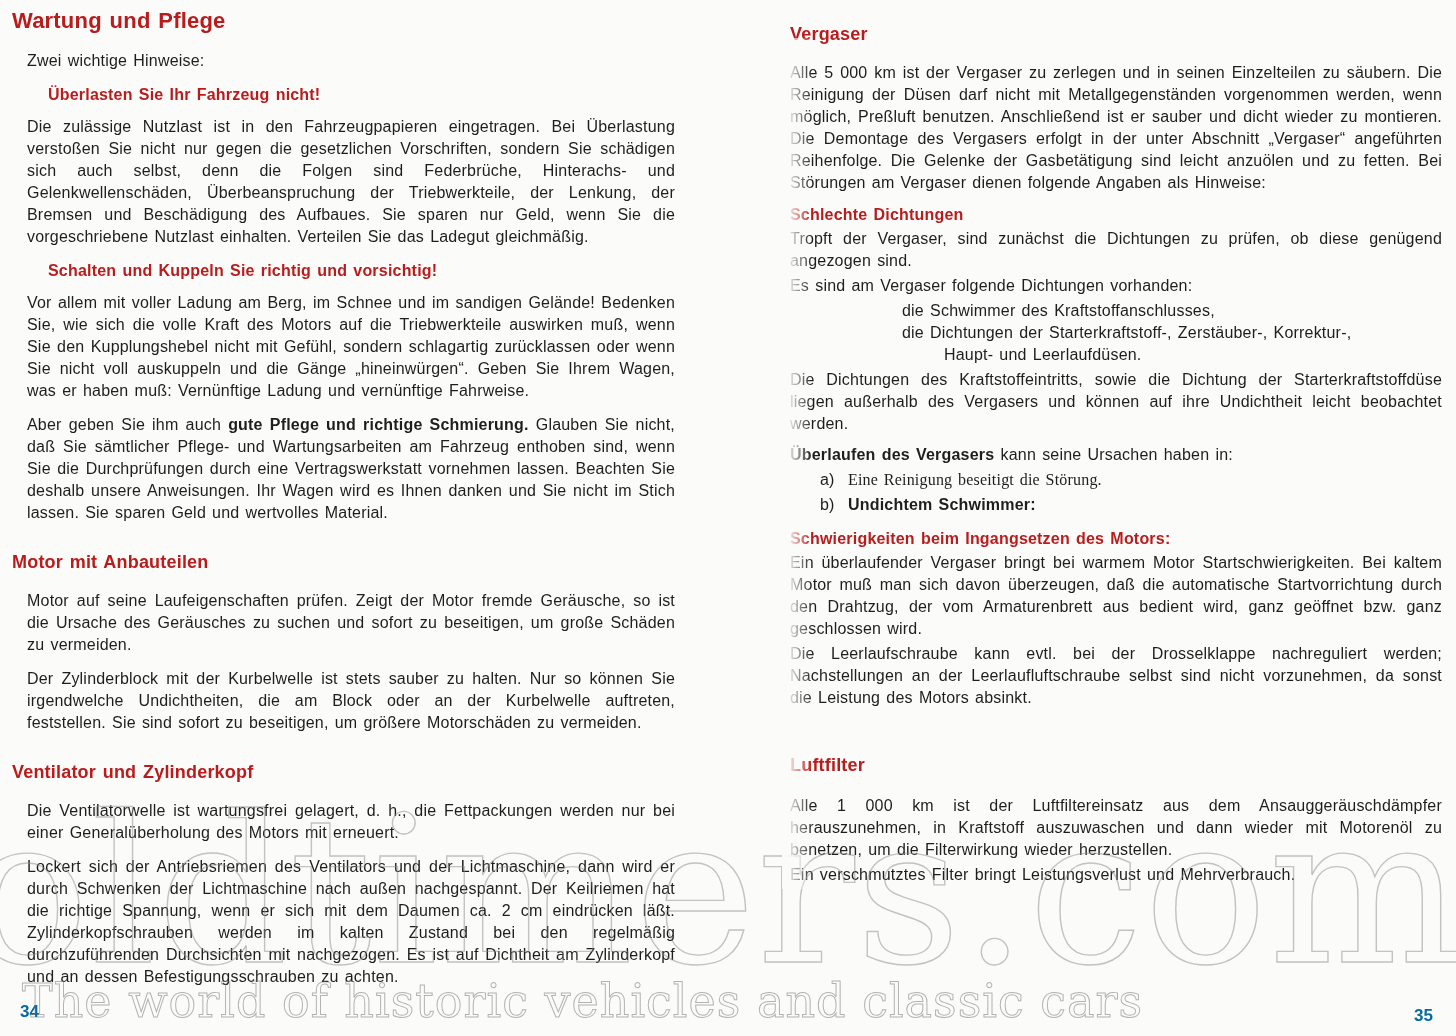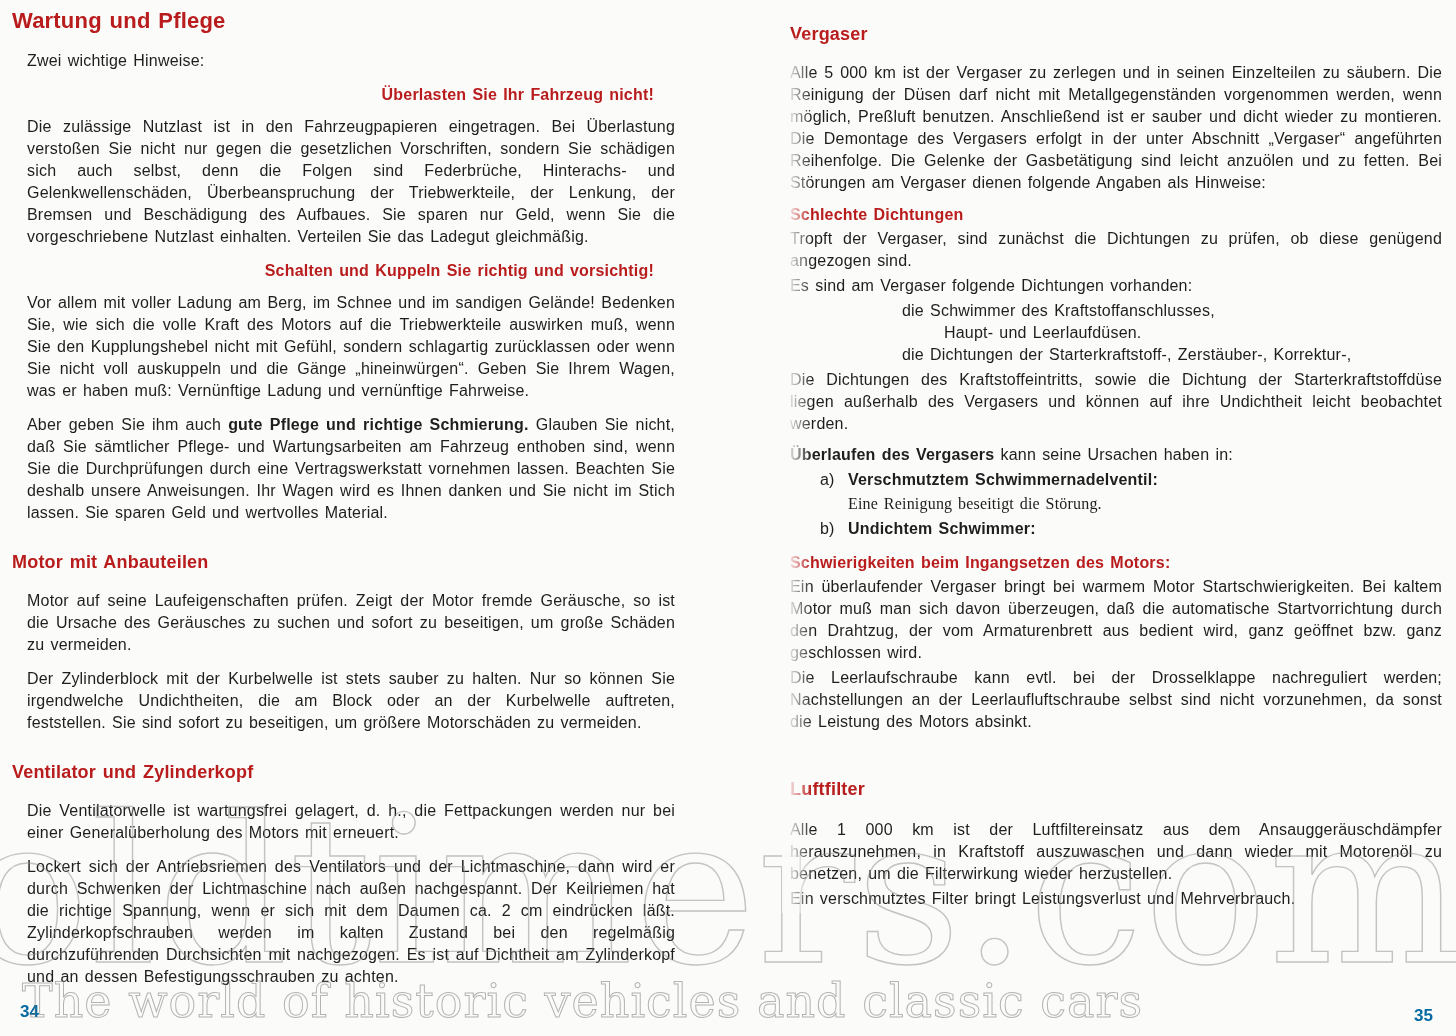--- a/index.html
+++ b/index.html
@@ -21,21 +21,21 @@
     position: absolute; left: -8px; top: 30px; bottom: 0; width: 30px;
     background: linear-gradient(to right, rgba(251,251,250,0.95) 20%, rgba(251,251,250,0));
     z-index: 5; pointer-events: none;
   }
 
   h1, h2, h3, h4 { color: #b91c1c; }
   h1 { font-size: 22px; line-height: 26px; margin: 0 0 16px; letter-spacing: 0.2px; }
   h2 { font-size: 18px; line-height: 24px; margin: 26px 0 16px; }
   h2.first { margin-top: 14px; }
   h2.luft  { margin-top: 44px; margin-bottom: 18px; }
-  h3.center { font-size: 16px; text-align: right; margin: 12px 36px 10px; }
+  h3.center { font-size: 16px; text-align: left; margin: 12px 36px 10px; }
   h4 { font-size: 16px; margin: 10px 0 2px; }
 
   p { margin: 0 15px 12px; }
   p.just { text-align: justify; }
   .col-right p { margin: 0 0 3px; }
   .col-right p.gap { margin-bottom: 9px; }
 
   .seal-list { margin: 0 0 3px 112px; }
   .seal-item { line-height: 22px; }
   .seal-item.indent2 { margin-left: 42px; }
@@ -93,29 +93,28 @@
 
   <div class="col col-right">
     <div class="fade-edge"></div>
     <h2 class="first">Vergaser</h2>
     <p class="just gap">Alle 5 000 km ist der Vergaser zu zerlegen und in seinen Einzelteilen zu säubern. Die Reinigung der Düsen darf nicht mit Metallgegenständen vorgenommen werden, wenn möglich, Preßluft benutzen. Anschließend ist er sauber und dicht wieder zu montieren. Die Demontage des Vergasers erfolgt in der unter Abschnitt „Vergaser“ angeführten Reihenfolge. Die Gelenke der Gasbetätigung sind leicht anzuölen und zu fetten. Bei Störungen am Vergaser dienen folgende Angaben als Hinweise:</p>
     <h4>Schlechte Dichtungen</h4>
     <p class="just">Tropft der Vergaser, sind zunächst die Dichtungen zu prüfen, ob diese genügend angezogen sind.</p>
     <p>Es sind am Vergaser folgende Dichtungen vorhanden:</p>
     <div class="seal-list">
       <div class="seal-item">die Schwimmer des Kraftstoffanschlusses,</div>
+      <div class="seal-item">die Dichtungen der Starterkraftstoff-, Zerstäuber-, Korrektur-,</div>
       <div class="seal-item indent2">Haupt- und Leerlaufdüsen.</div>
-      <div class="seal-item">die Dichtungen der Starterkraftstoff-, Zerstäuber-, Korrektur-,</div>
     </div>
     <p class="just gap">Die Dichtungen des Kraftstoffeintritts, sowie die Dichtung der Starterkraftstoffdüse liegen außerhalb des Vergasers und können auf ihre Undichtheit leicht beobachtet werden.</p>
     <p><b>Überlaufen des Vergasers</b><span> kann seine Ursachen haben in:</span></p>
     <div class="ab-item">
       <span class="ab-marker">a)</span>
       <div class="ab-body">
-        <div class="ab-title">Verschmutztem Schwimmernadelventil:</div>
         <div class="ab-text">Eine Reinigung beseitigt die Störung.</div>
       </div>
     </div>
     <div class="ab-item">
       <span class="ab-marker">b)</span>
       <div class="ab-body">
         <div class="ab-title">Undichtem Schwimmer:</div>
       </div>
     </div>
     <h4>Schwierigkeiten beim Ingangsetzen des Motors:</h4>

